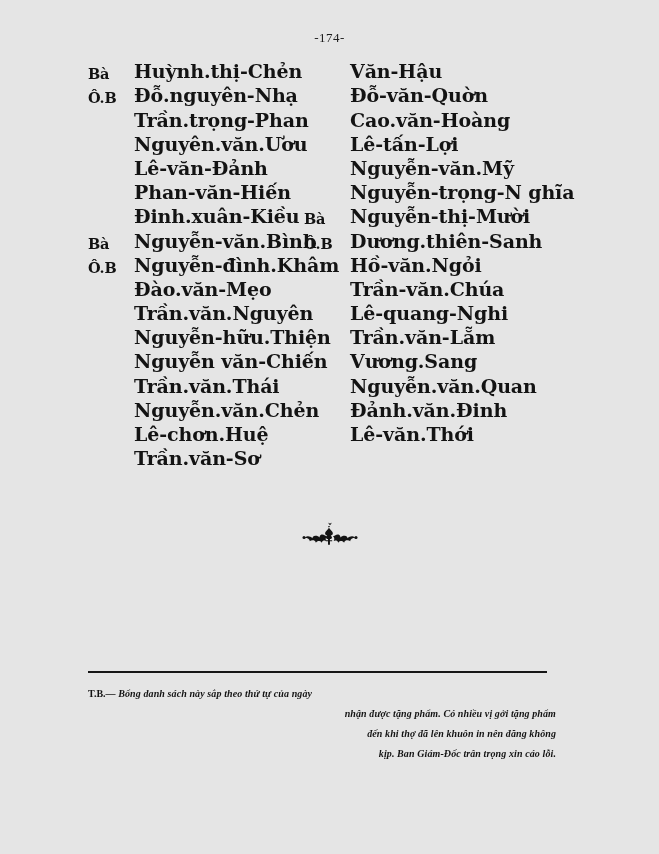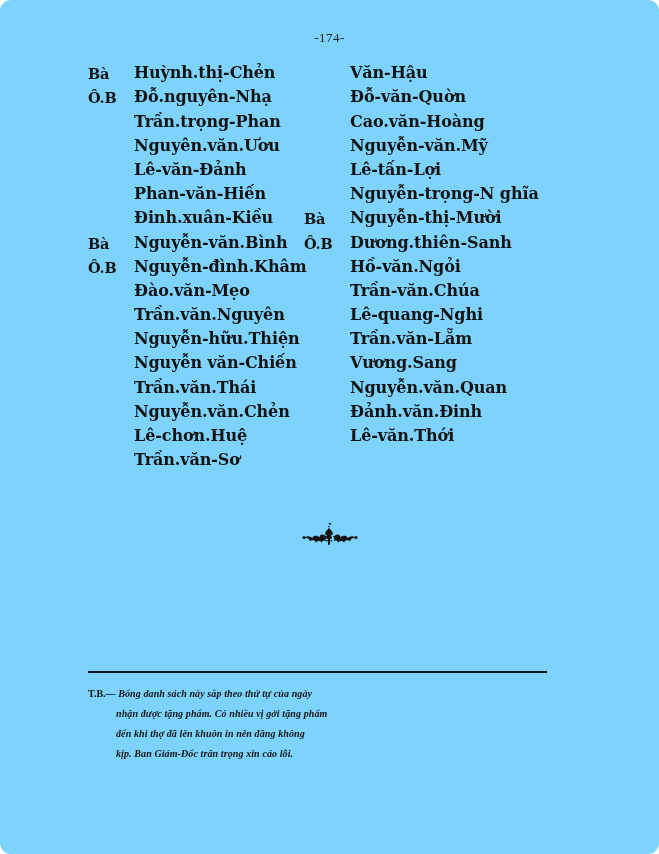--- a/index.html
+++ b/index.html
@@ -4,25 +4,24 @@
 <style>
   html, body {
     margin: 0;
     padding: 0;
     background: #ffffff;
   }
   .page {
     position: relative;
     width: 659px;
     height: 854px;
-    background: #7dd3fc;
+    background: #e5e5e5;
     overflow: hidden;
     font-family: "Liberation Serif", "DejaVu Serif", serif;
     color: #141414;
-    border-radius: 11px;
   }
 
   
   .page-number {
     position: absolute;
     top: 30px;
     left: 0;
     width: 659px;
     text-align: center;
     font-size: 13px;
@@ -55,21 +54,21 @@
   .honorific {
     width: 46px;
     flex: 0 0 46px;
     font-size: 14.5px;
     font-weight: 700;
     letter-spacing: -0.2px;
     color: #121212;
     font-family: "DejaVu Serif", "Liberation Serif", serif;
   }
   .person-name {
-    font-size: 16px;
+    font-size: 19px;
     font-weight: 700;
     letter-spacing: -0.1px;
     color: #131313;
     font-family: "DejaVu Serif", "Liberation Serif", serif;
   }
 
   
   .ornament {
     position: absolute;
     top: 521px;
@@ -100,21 +99,21 @@
     font-family: "Liberation Serif", "DejaVu Serif", serif;
     font-style: italic;
     font-weight: 700;
     font-size: 10px;
     line-height: 20px;
     color: #131313;
     white-space: nowrap;
     letter-spacing: 0.1px;
   }
   .note-line.first { text-indent: 0; }
-  .note-line.indented { padding-left: 28px; }
+  .note-line.indented { padding-left: 28px; text-align: right; }
   .note-prefix {
     font-style: normal;
     font-weight: 700;
     letter-spacing: 0px;
   }
 </style>
 </head>
 <body>
 
 <div class="page">
@@ -202,25 +201,25 @@
       <div class="entry-row">
         <span class="honorific"></span>
         <span class="person-name">Đỗ-văn-Quờn</span>
       </div>
       <div class="entry-row">
         <span class="honorific"></span>
         <span class="person-name">Cao.văn-Hoàng</span>
       </div>
       <div class="entry-row">
         <span class="honorific"></span>
+        <span class="person-name">Lê-tấn-Lợi</span>
+      </div>
+      <div class="entry-row">
+        <span class="honorific"></span>
         <span class="person-name">Nguyễn-văn.Mỹ</span>
-      </div>
-      <div class="entry-row">
-        <span class="honorific"></span>
-        <span class="person-name">Lê-tấn-Lợi</span>
       </div>
       <div class="entry-row">
         <span class="honorific"></span>
         <span class="person-name">Nguyễn-trọng-N ghĩa</span>
       </div>
       <div class="entry-row">
         <span class="honorific">Bà</span>
         <span class="person-name">Nguyễn-thị-Mười</span>
       </div>
       <div class="entry-row">

